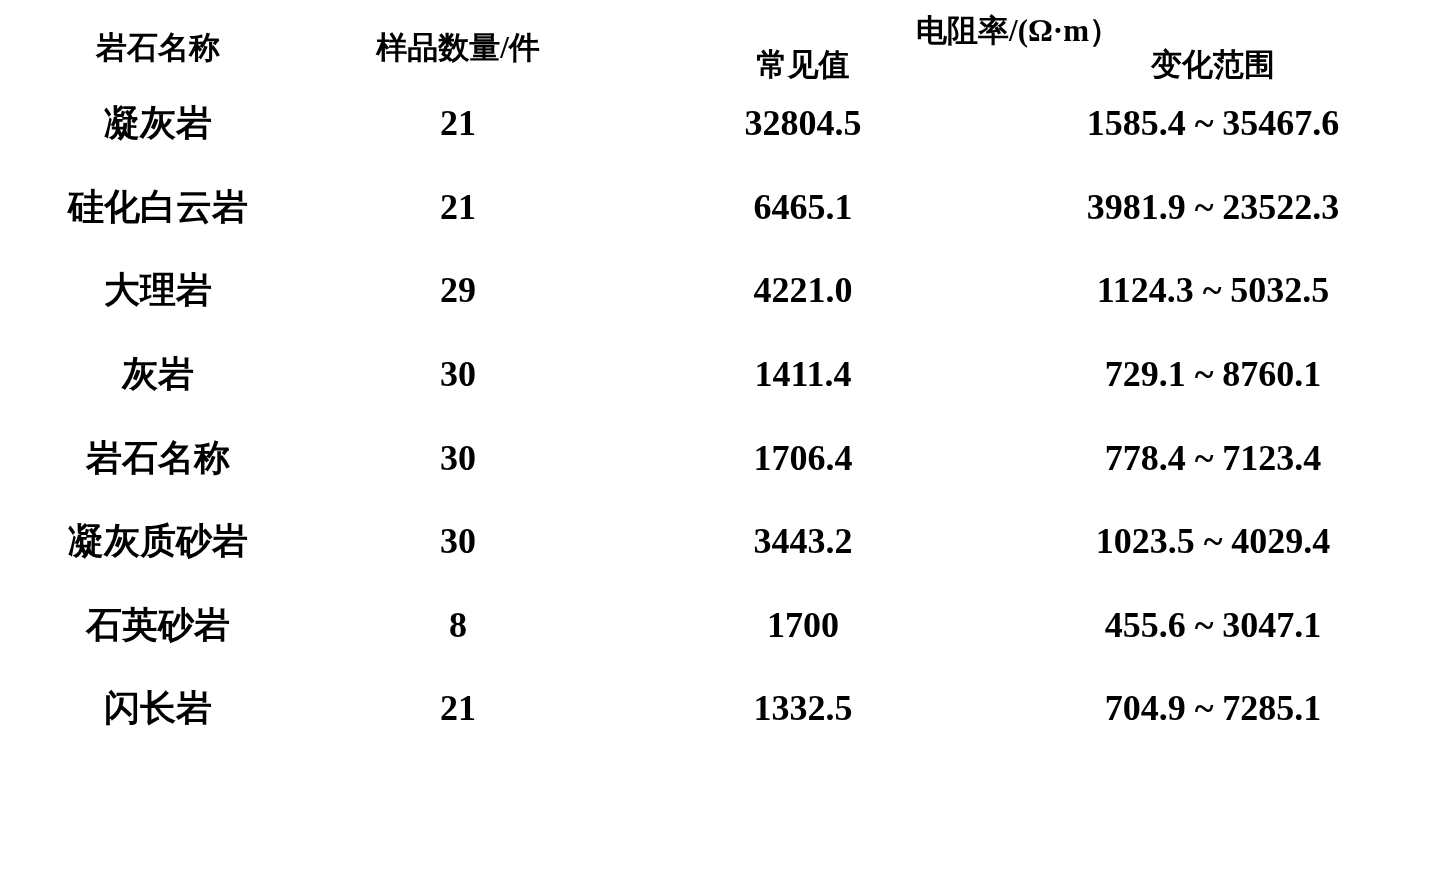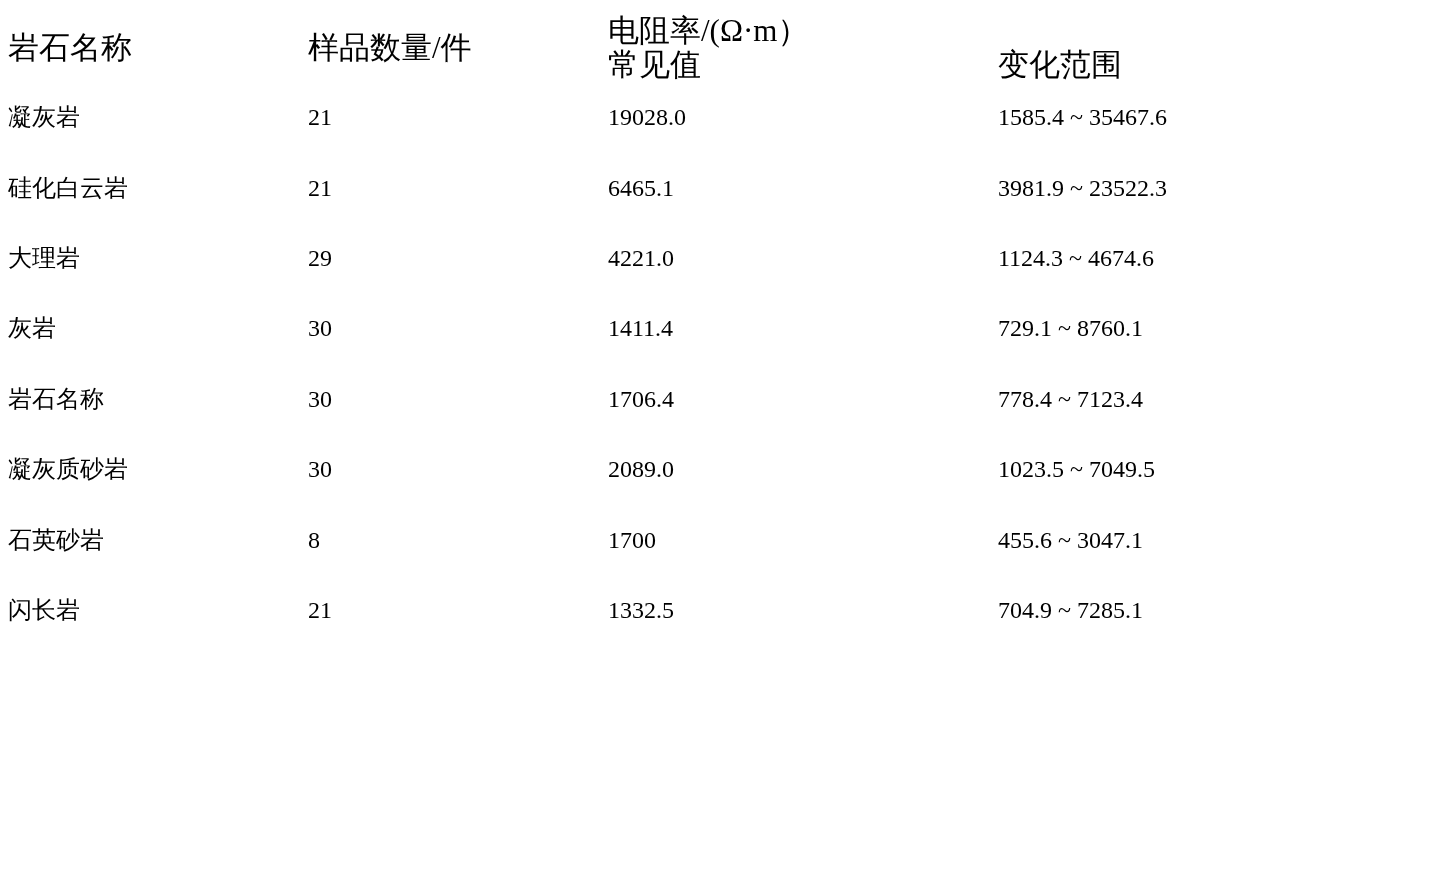--- a/index.html
+++ b/index.html
@@ -24,22 +24,22 @@
   table.rock-table {
     width: 1420px;
     border-collapse: collapse;
     table-layout: fixed;
     margin: 0;
   }
   table.rock-table td,
   table.rock-table th {
     border: none;
     padding: 0;
-    font-weight: normal;
-    text-align: left;
+    font-weight: bold;
+    text-align: center;
     vertical-align: middle;
     font-size: 31px;
     line-height: 1.1;
   }
   
   col.c-name  { width: 300px; }
   col.c-count { width: 300px; }
   col.c-typ   { width: 390px; }
   col.c-range { width: 430px; }
 
@@ -65,21 +65,21 @@
     padding: 10px 0 12px 0;
   }
   .rule-mid td {
     border-bottom: 3px solid #000;
     height: 0;
     font-size: 0;
     line-height: 0;
   }
   tbody tr.data-row td {
     padding: 22px 0 22px 0;
-    font-size: 24px;
+    font-size: 36px;
   }
   .rule-bottom td {
     border-top: 3px solid #000;
     height: 0;
     font-size: 0;
     line-height: 0;
   }
   .num { font-family: "Liberation Serif", "DejaVu Serif", serif; }
   .cjk { font-family: "Liberation Serif", "DejaVu Serif", serif; }
   .spacer-top { height: 14px; }
@@ -110,52 +110,52 @@
         <td class="cjk">变化范围</td>
       </tr>
       <tr class="rule-mid">
         <td colspan="4"></td>
       </tr>
     </thead>
     <tbody>
       <tr class="data-row">
         <td class="cjk">凝灰岩</td>
         <td class="num">21</td>
-        <td class="num">19028.0</td>
+        <td class="num">32804.5</td>
         <td class="num">1585.4 ~ 35467.6</td>
       </tr>
       <tr class="data-row">
         <td class="cjk">硅化白云岩</td>
         <td class="num">21</td>
         <td class="num">6465.1</td>
         <td class="num">3981.9 ~ 23522.3</td>
       </tr>
       <tr class="data-row">
         <td class="cjk">大理岩</td>
         <td class="num">29</td>
         <td class="num">4221.0</td>
-        <td class="num">1124.3 ~ 4674.6</td>
+        <td class="num">1124.3 ~ 5032.5</td>
       </tr>
       <tr class="data-row">
         <td class="cjk">灰岩</td>
         <td class="num">30</td>
         <td class="num">1411.4</td>
         <td class="num">729.1 ~ 8760.1</td>
       </tr>
       <tr class="data-row">
         <td class="cjk">岩石名称</td>
         <td class="num">30</td>
         <td class="num">1706.4</td>
         <td class="num">778.4 ~ 7123.4</td>
       </tr>
       <tr class="data-row">
         <td class="cjk">凝灰质砂岩</td>
         <td class="num">30</td>
-        <td class="num">2089.0</td>
-        <td class="num">1023.5 ~ 7049.5</td>
+        <td class="num">3443.2</td>
+        <td class="num">1023.5 ~ 4029.4</td>
       </tr>
       <tr class="data-row">
         <td class="cjk">石英砂岩</td>
         <td class="num">8</td>
         <td class="num">1700</td>
         <td class="num">455.6 ~ 3047.1</td>
       </tr>
       <tr class="data-row">
         <td class="cjk">闪长岩</td>
         <td class="num">21</td>

